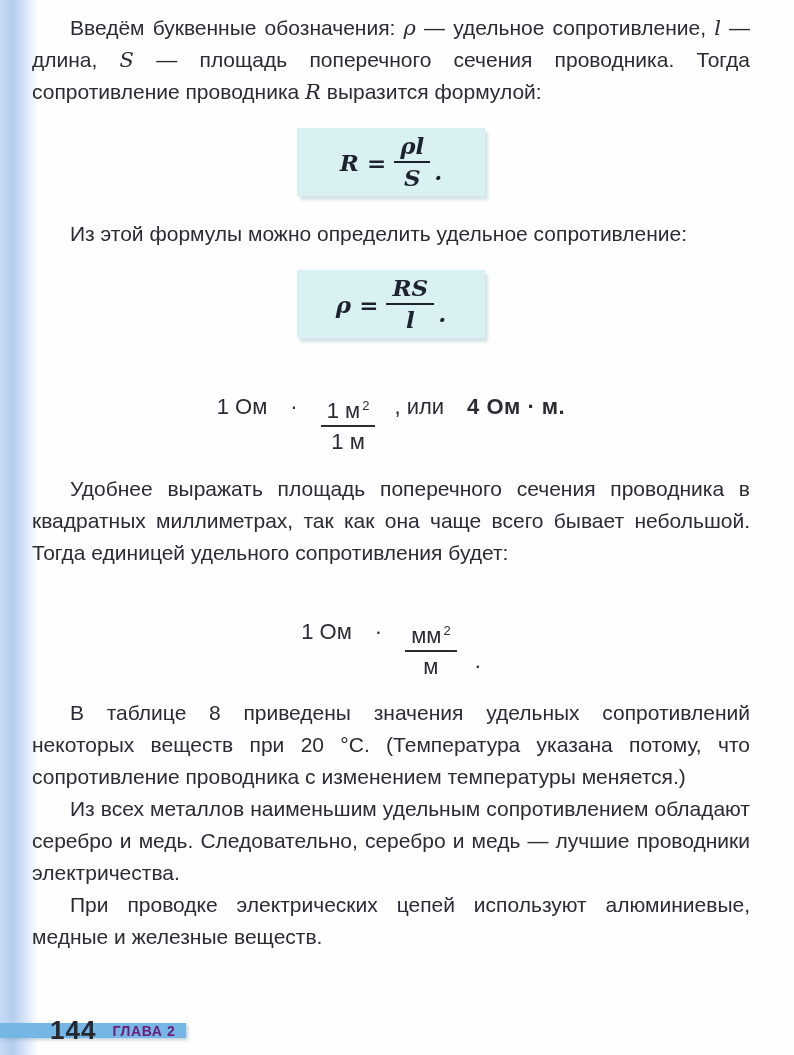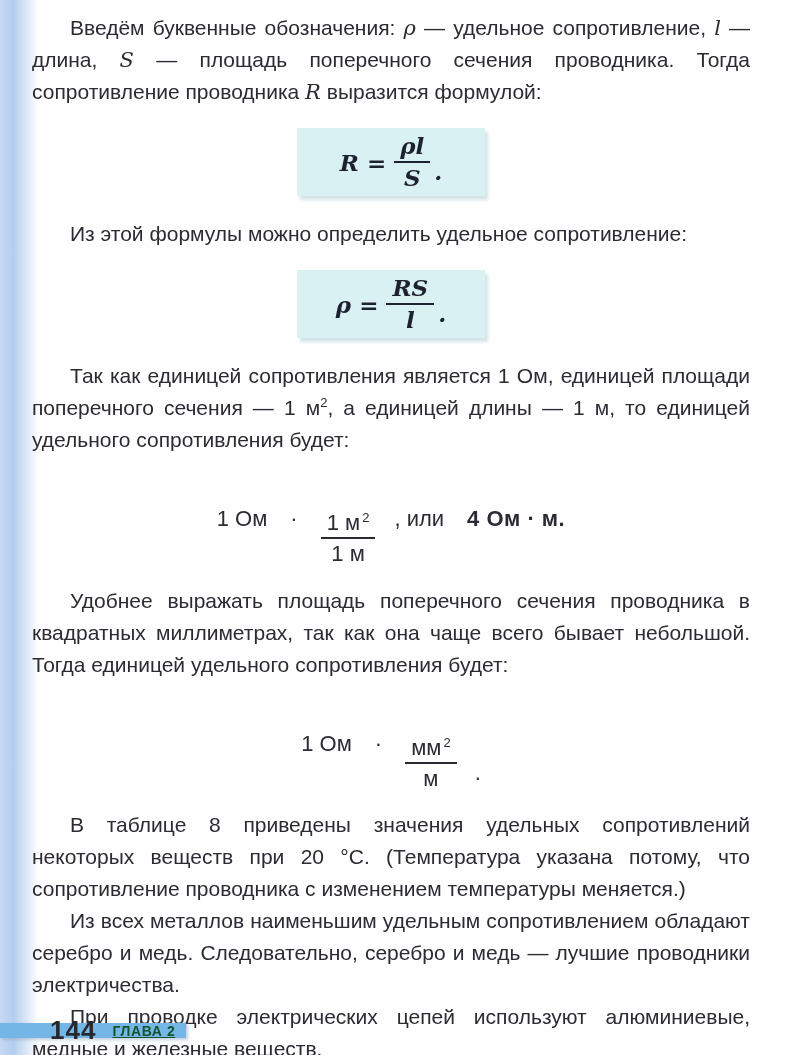--- a/index.html
+++ b/index.html
@@ -125,23 +125,22 @@
     margin-left: 50px;
     font-size: 26px;
     font-weight: bold;
     color: #27272d;
     letter-spacing: 1px;
   }
   .chapter-label {
     margin-left: 16px;
     font-size: 14px;
     font-weight: bold;
-    color: #14532d;
+    color: #701a75;
     letter-spacing: 0.6px;
-    text-decoration: underline;
   }
 </style>
 </head>
 <body>
 
 <div class="page">
   <div class="left-strip"></div>
 
   <div class="content">
 
@@ -166,21 +165,20 @@
         <span>ρ</span>
         <span>=</span>
         <span class="frac">
           <span class="num">RS</span>
           <span class="den">l</span>
         </span>
         <span class="period">.</span>
       </div>
     </div>
 
-    <p class="body-text"><span class="seg-normal">Так как единицей сопротивления является 1 Ом, единицей площади поперечного сечения — 1 м</span><span class="seg-sup">2</span><span class="seg-normal">, а единицей длины — 1 м, то единицей удельного сопротивления будет:</span></p>
 
     <div class="expr">
       <span>1 Ом</span>
       <span>·</span>
       <span class="frac">
         <span class="num"><span>1 м</span><span class="sup">2</span></span>
         <span class="den">1 м</span>
       </span>
       <span class="tail">, или</span>
       <span class="bold-part">4 Ом · м.</span>

